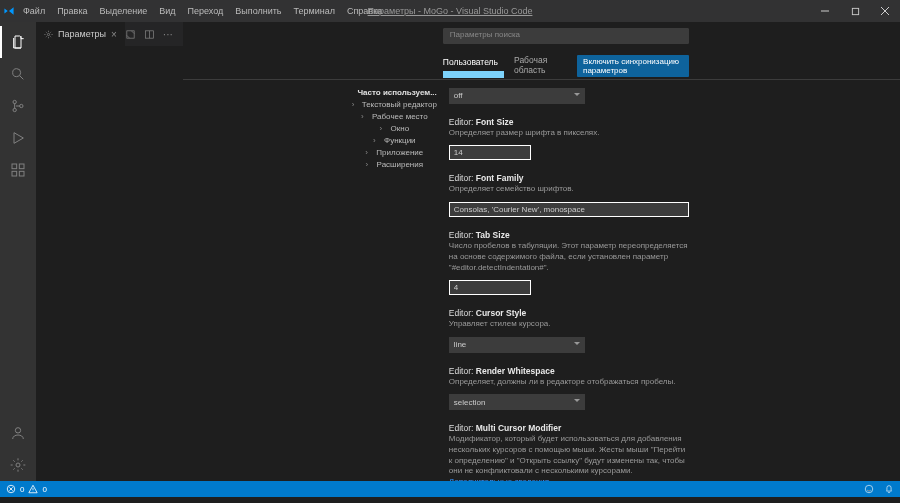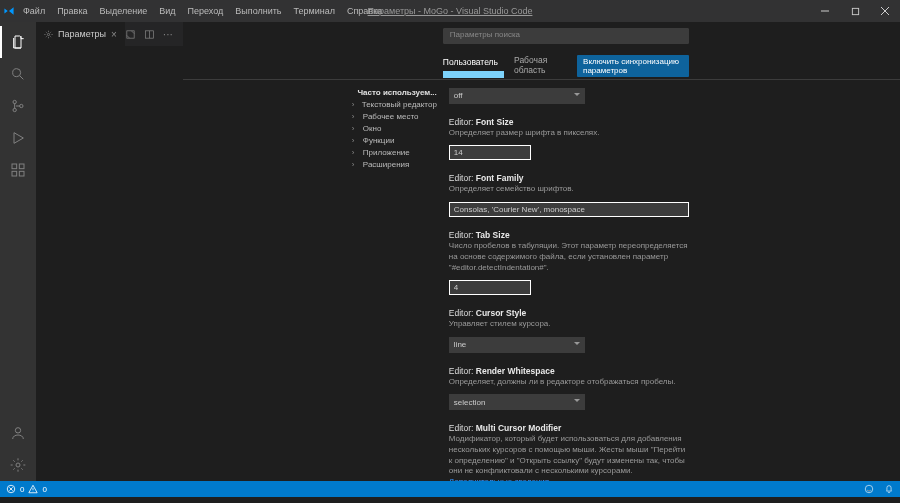--- a/index.html
+++ b/index.html
@@ -34,21 +34,21 @@
   .settings-header { padding: 6px 220px 4px 260px; }
   .search-box { height: 16px; background: #3c3c3c; border: 1px solid #3c3c3c; padding: 1px 6px; font-size: 8px; color: #888; border-radius: 1px; }
   .scope-row { display: flex; align-items: center; padding: 4px 220px 0 260px; font-size: 8.5px; border-bottom: 1px solid #3c3c3c; }
   .scope-row .scope { padding: 3px 6px 4px 0; margin-right: 10px; color: #aaa; cursor: pointer; }
   .scope-row .scope.active { color: #fff; border-bottom: 7px solid #7dd3fc; margin-bottom: -1px; text-align: center; }
   .scope-row .sync-btn { margin-left: auto; background: #0e639c; color: #fff; padding: 2px 6px; border-radius: 1px; font-size: 8px; cursor: pointer; }
 
   .settings-body { flex: 1; display: flex; overflow: hidden; }
   .toc-pad { width: 260px; display: flex; justify-content: flex-end; }
   .toc { width: 95px; padding: 6px 6px 6px 4px; font-size: 8px; color: #bbb; overflow: hidden; }
-  .toc .toc-item { display: flex; align-items: center; padding: 1.5px 0; gap: 3px; cursor: pointer; white-space: nowrap; }
+  .toc .toc-item { display: flex; align-items: center; padding: 1.5px 0; gap: 3px; cursor: pointer; white-space: nowrap; justify-content: center; }
   .toc .toc-item.head { color: #e0e0e0; font-weight: 600; }
   .toc .toc-item .chev { width: 8px; color: #888; font-size: 8px; }
 
   .settings-list { flex: 1; overflow-y: auto; padding: 4px 220px 12px 0; }
   .setting { margin: 0 0 13px 6px; max-width: 460px; }
   .setting .title { font-size: 8.5px; color: #ddd; margin-bottom: 1px; }
   .setting .title b { color: #e8e8e8; font-weight: 600; }
   .setting .desc { font-size: 8px; color: #9a9a9a; line-height: 1.35; margin-bottom: 3px; }
   .setting .desc a { color: #3794ff; text-decoration: none; }
   .setting select { background: #3c3c3c; color: #ccc; border: 1px solid #3c3c3c; font-size: 8px; padding: 2px 18px 2px 4px; width: 136px; height: 16px; appearance: none; -webkit-appearance: none; }

